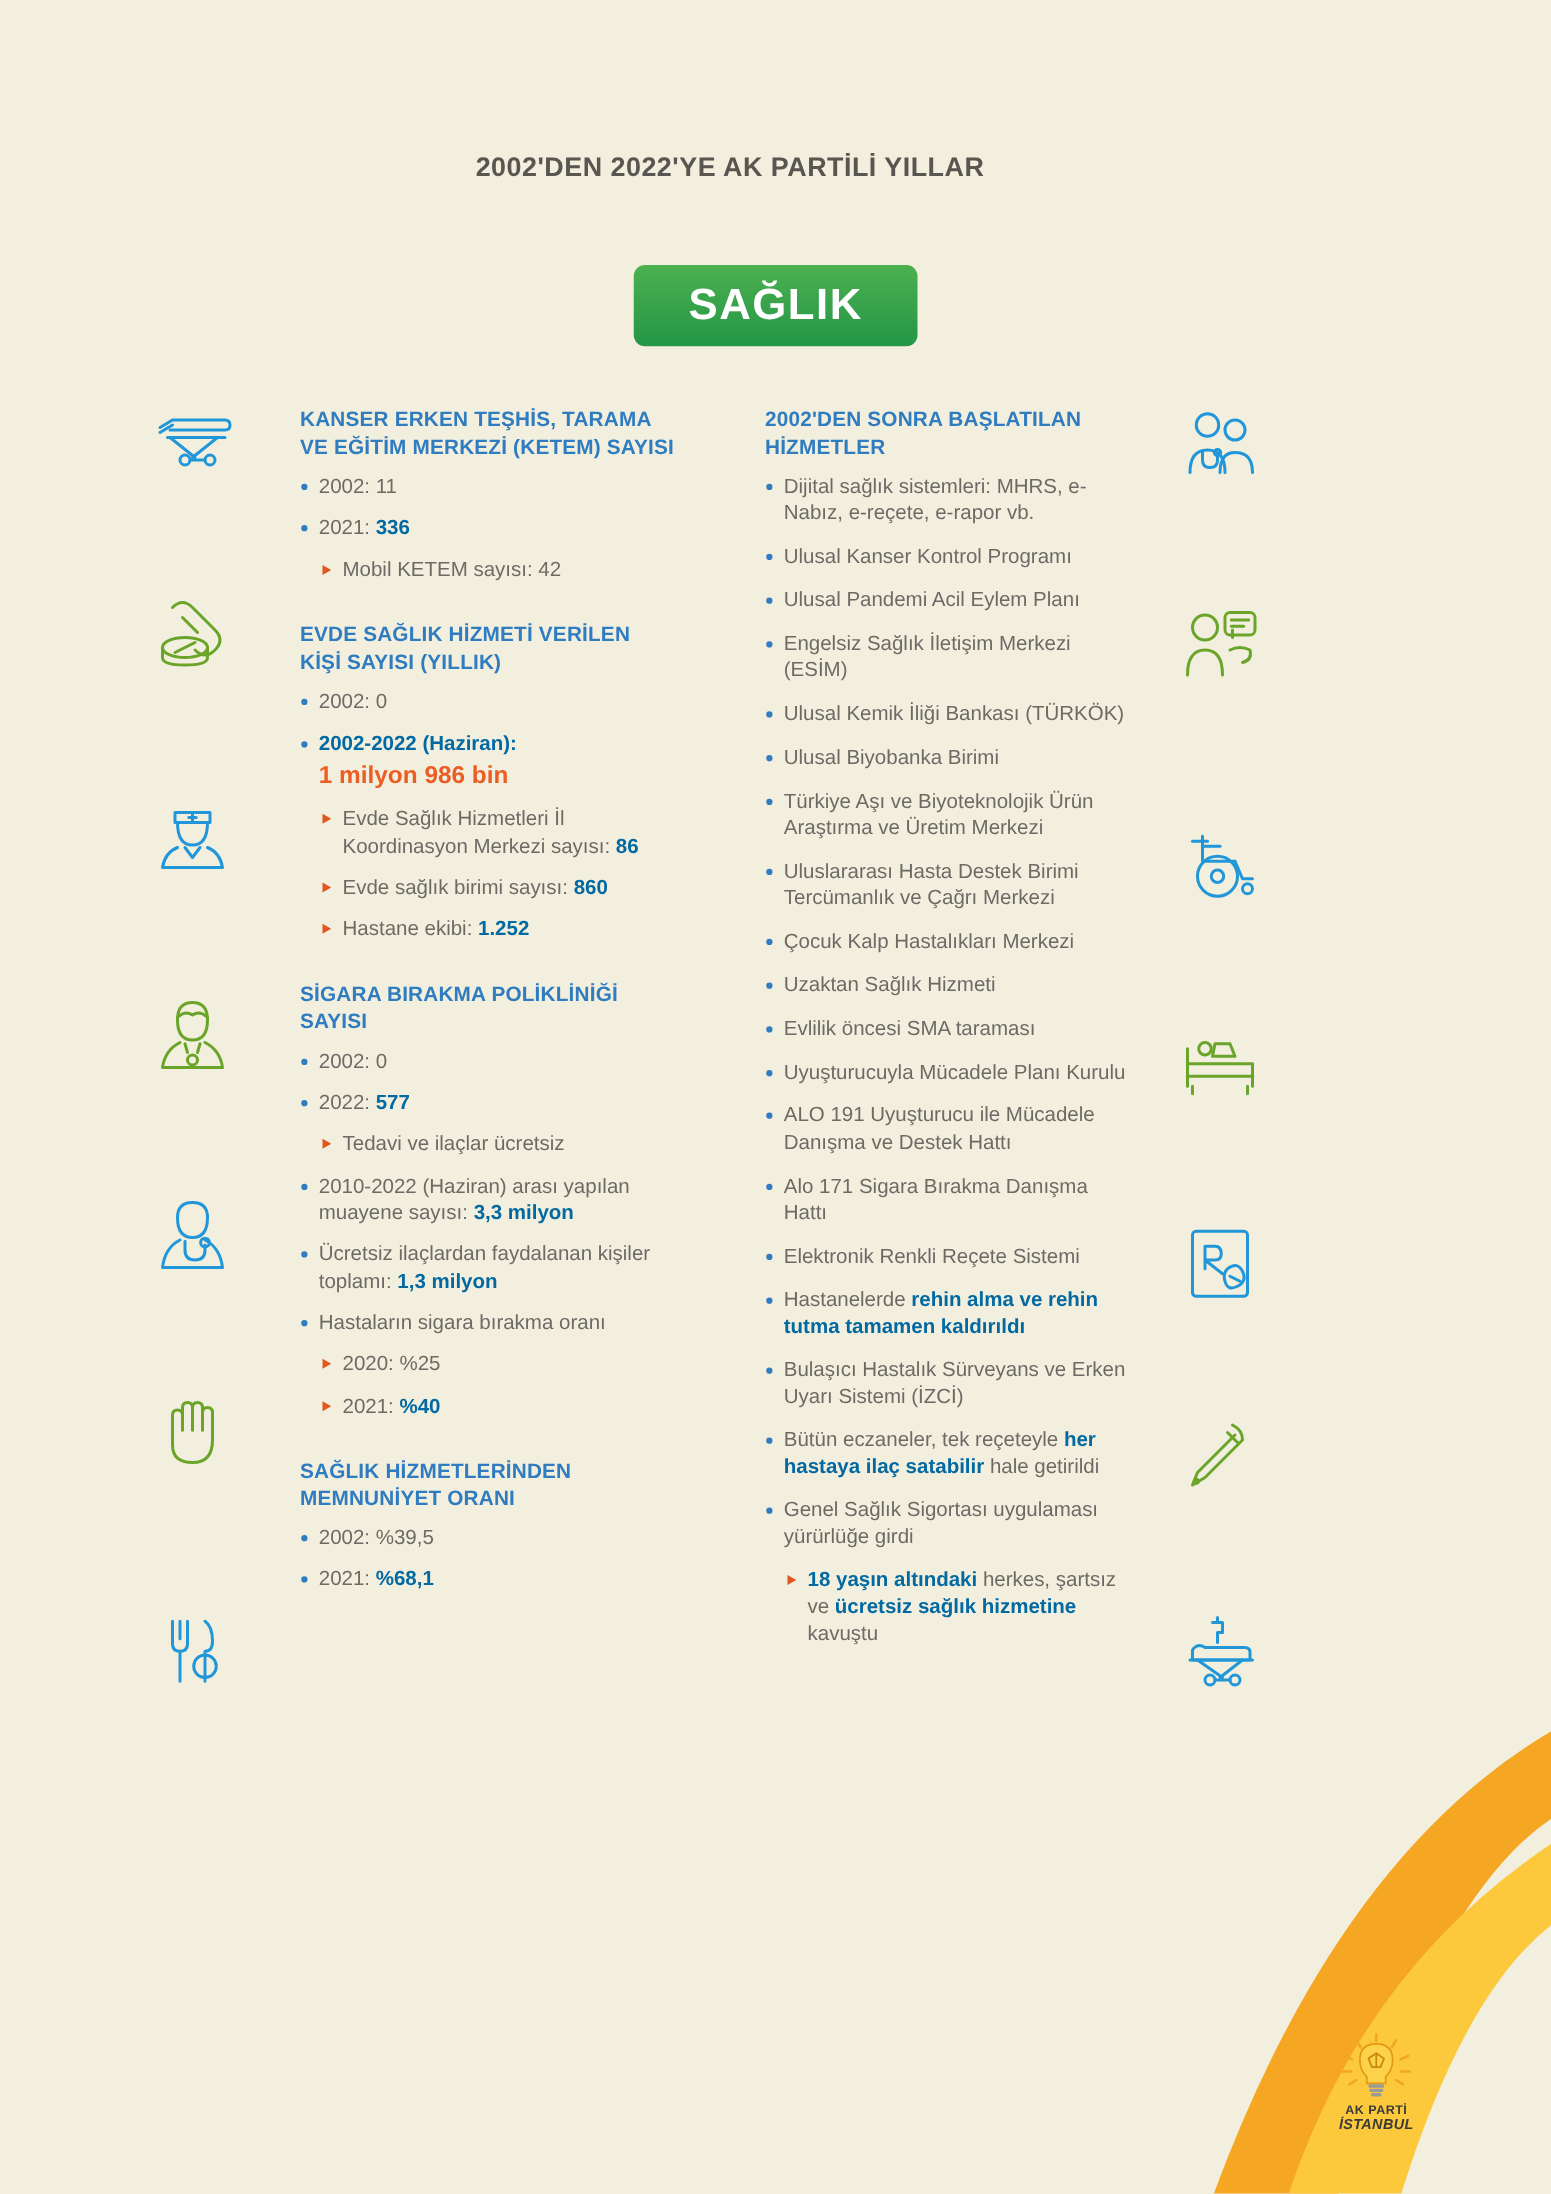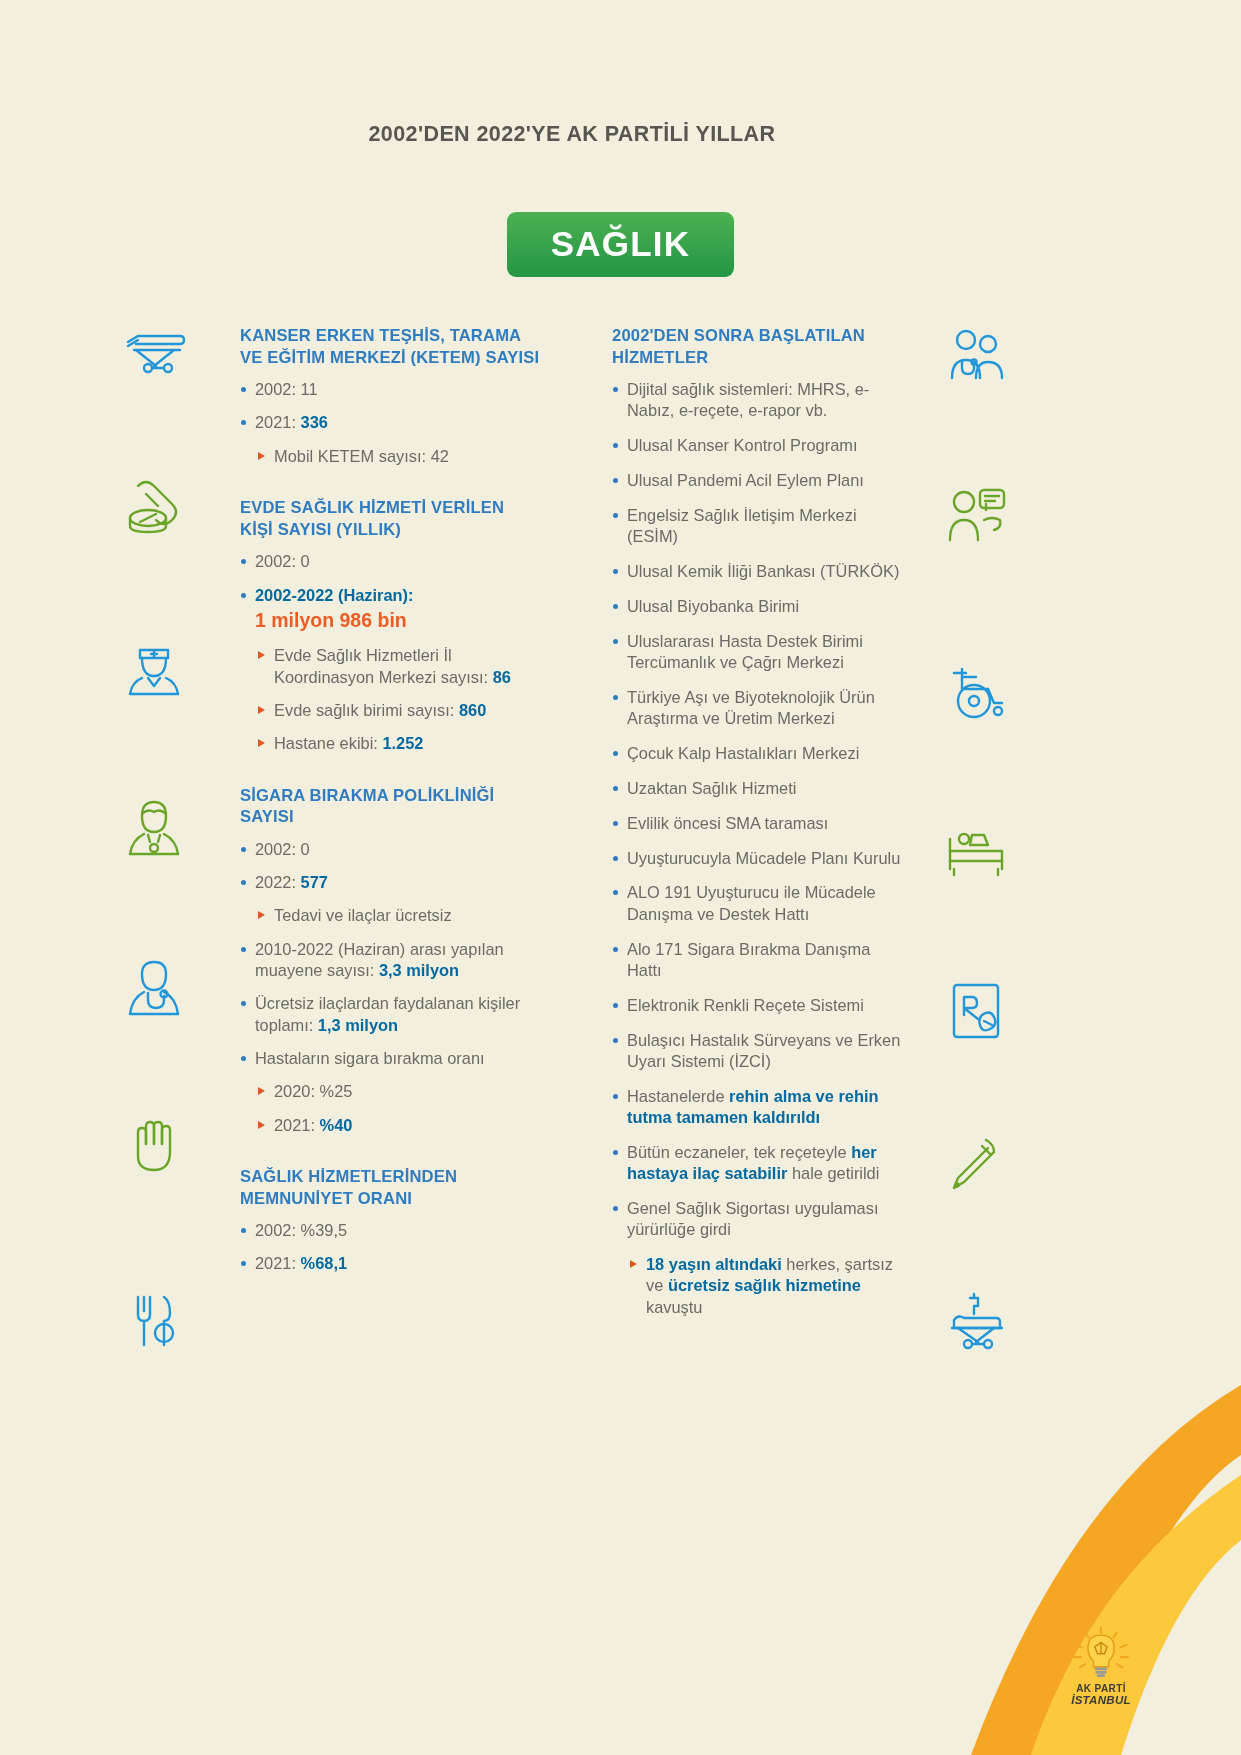--- a/index.html
+++ b/index.html
@@ -10,21 +10,21 @@
     overflow: hidden;
   }
   #page {
     position: relative;
     width: 1241px; height: 1755px;
     background: #f3efdf;
   }
 
   
   .page-title {
-    position: absolute; top: 122px; left: 0; width: 1144px;
+    position: absolute; top: 122px; left: 12px; width: 1144px;
     text-align: center;
     font-size: 21.5px; font-weight: 600; letter-spacing: .4px;
     color: #595550;
   }
   .badge-wrap {
     position: absolute; top: 212px; left: 0; width: 1241px;
     text-align: center;
   }
   .badge {
     display: inline-block;
@@ -310,31 +310,31 @@
   <div class="col col-right" id="right-col">
       <div class="section">
         <div class="sec-title">2002'DEN SONRA BAŞLATILAN HİZMETLER</div>
         <ul>
           <li class="b1">Dijital sağlık sistemleri: MHRS, e-Nabız, e-reçete, e-rapor vb.</li>
           <li class="b1">Ulusal Kanser Kontrol Programı</li>
           <li class="b1">Ulusal Pandemi Acil Eylem Planı</li>
           <li class="b1">Engelsiz Sağlık İletişim Merkezi (ESİM)</li>
           <li class="b1">Ulusal Kemik İliği Bankası (TÜRKÖK)</li>
           <li class="b1">Ulusal Biyobanka Birimi</li>
+          <li class="b1">Türkiye Aşı ve Biyoteknolojik Ürün Araştırma ve Üretim Merkezi</li>
           <li class="b1">Uluslararası Hasta Destek Birimi Tercümanlık ve Çağrı Merkezi</li>
-          <li class="b1">Türkiye Aşı ve Biyoteknolojik Ürün Araştırma ve Üretim Merkezi</li>
           <li class="b1">Çocuk Kalp Hastalıkları Merkezi</li>
           <li class="b1">Uzaktan Sağlık Hizmeti</li>
           <li class="b1">Evlilik öncesi SMA taraması</li>
           <li class="b1">Uyuşturucuyla Mücadele Planı Kurulu</li>
           <li class="b1">ALO 191 Uyuşturucu ile Mücadele Danışma ve Destek Hattı</li>
           <li class="b1">Alo 171 Sigara Bırakma Danışma Hattı</li>
           <li class="b1">Elektronik Renkli Reçete Sistemi</li>
+          <li class="b1">Hastanelerde <b>rehin alma ve rehin tutma tamamen kaldırıldı</b></li>
           <li class="b1">Bulaşıcı Hastalık Sürveyans ve Erken Uyarı Sistemi (İZCİ)</li>
-          <li class="b1">Hastanelerde <b>rehin alma ve rehin tutma tamamen kaldırıldı</b></li>
           <li class="b1">Bütün eczaneler, tek reçeteyle <b>her hastaya ilaç satabilir</b> hale getirildi</li>
           <li class="b1">Genel Sağlık Sigortası uygulaması yürürlüğe girdi</li>
           <li class="b2"><b>18 yaşın altındaki</b> herkes, şartsız ve <b>ücretsiz sağlık hizmetine</b> kavuştu</li>
         </ul>
       </div>
     </div>
 
   <svg class="swoosh" viewBox="0 0 420 430">
     <path d="M420 60 Q250 160 150 430 L250 430 Q330 190 420 130 Z" fill="#f5a623"></path>
     <path d="M420 150 Q270 250 210 430 L300 430 Q350 270 420 215 Z" fill="#fcc93c"></path>

